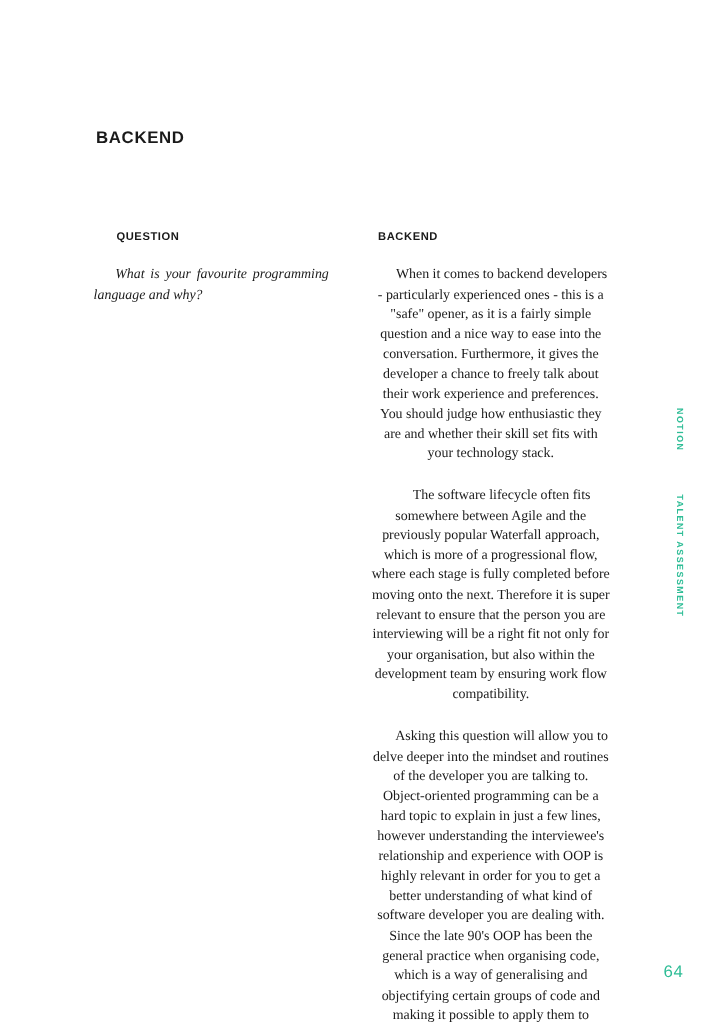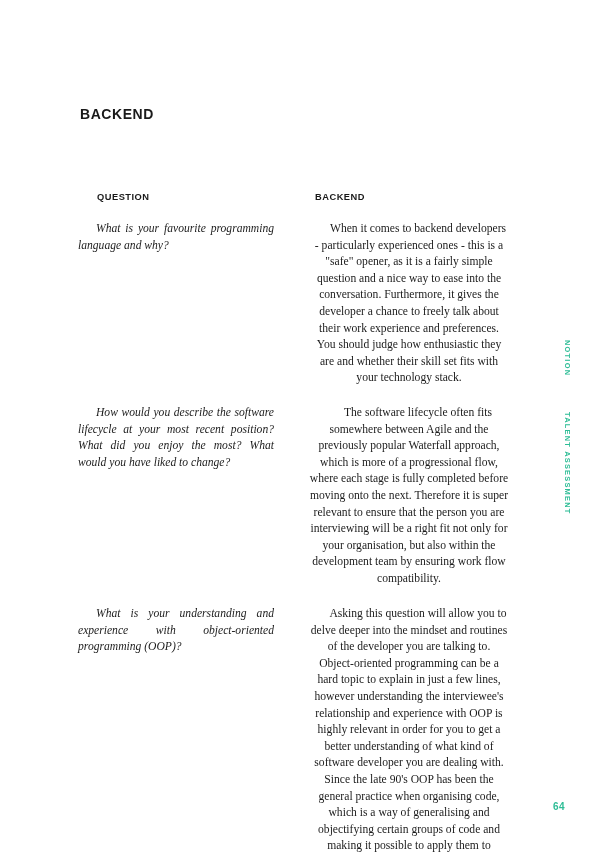--- a/index.html
+++ b/index.html
@@ -122,22 +122,22 @@
   }
   .vert-label.brand { top: 0px; }
   .vert-label.doc   { top: 72px; }
 
   
   .folio {
     position: absolute;
     left: 553px;
     top: 801px;
     font-family: "Liberation Sans", sans-serif;
-    font-weight: bold;
-    font-size: 10px;
+    font-weight: normal;
+    font-size: 14px;
     letter-spacing: 0.4px;
     color: #2ebd96;
   }
 </style>
 </head>
 <body>
 
 <div class="page">
 
   <div class="section-head">BACKEND</div>
@@ -146,25 +146,23 @@
   <div class="col-head q">QUESTION</div>
 
   <div class="col-head a">BACKEND</div>
 
   <div class="qa-wrap" id="qa-wrap">
       <div class="qa-row" style="height: 166px;">
         <div class="q-cell">What is your favourite programming language and why?</div>
         <div class="a-cell">When it comes to backend developers - particularly experienced ones - this is a "safe" opener, as it is a fairly simple question and a nice way to ease into the conversation. Furthermore, it gives the developer a chance to freely talk about their work experience and preferences. You should judge how enthusiastic they are and whether their skill set fits with your technology stack.</div>
       </div>
       <div class="qa-row" style="height: 183px;">
-        <div class="q-cell">How would you describe the software lifecycle at your most recent position? What did you enjoy the most? What would you have liked to change?</div>
         <div class="a-cell">The software lifecycle often fits somewhere between Agile and the previously popular Waterfall approach, which is more of a progressional flow, where each stage is fully completed before moving onto the next. Therefore it is super relevant to ensure that the person you are interviewing will be a right fit not only for your organisation, but also within the development team by ensuring work flow compatibility.</div>
       </div>
       <div class="qa-row" style="height: 266px;">
-        <div class="q-cell">What is your understanding and experience with object-oriented programming (OOP)?</div>
         <div class="a-cell">Asking this question will allow you to delve deeper into the mindset and routines of the developer you are talking to. Object-oriented programming can be a hard topic to explain in just a few lines, however understanding the interviewee's relationship and experience with OOP is highly relevant in order for you to get a better understanding of what kind of software developer you are dealing with. Since the late 90's OOP has been the general practice when organising code, which is a way of generalising and objectifying certain groups of code and making it possible to apply them to various situations.</div>
       </div>
     </div>
 
   <div class="side-rail">
     <div class="vert-label brand">NOTION</div>
     <div class="vert-label doc">TALENT ASSESSMENT</div>
   </div>
 
   <div class="folio">64</div>

